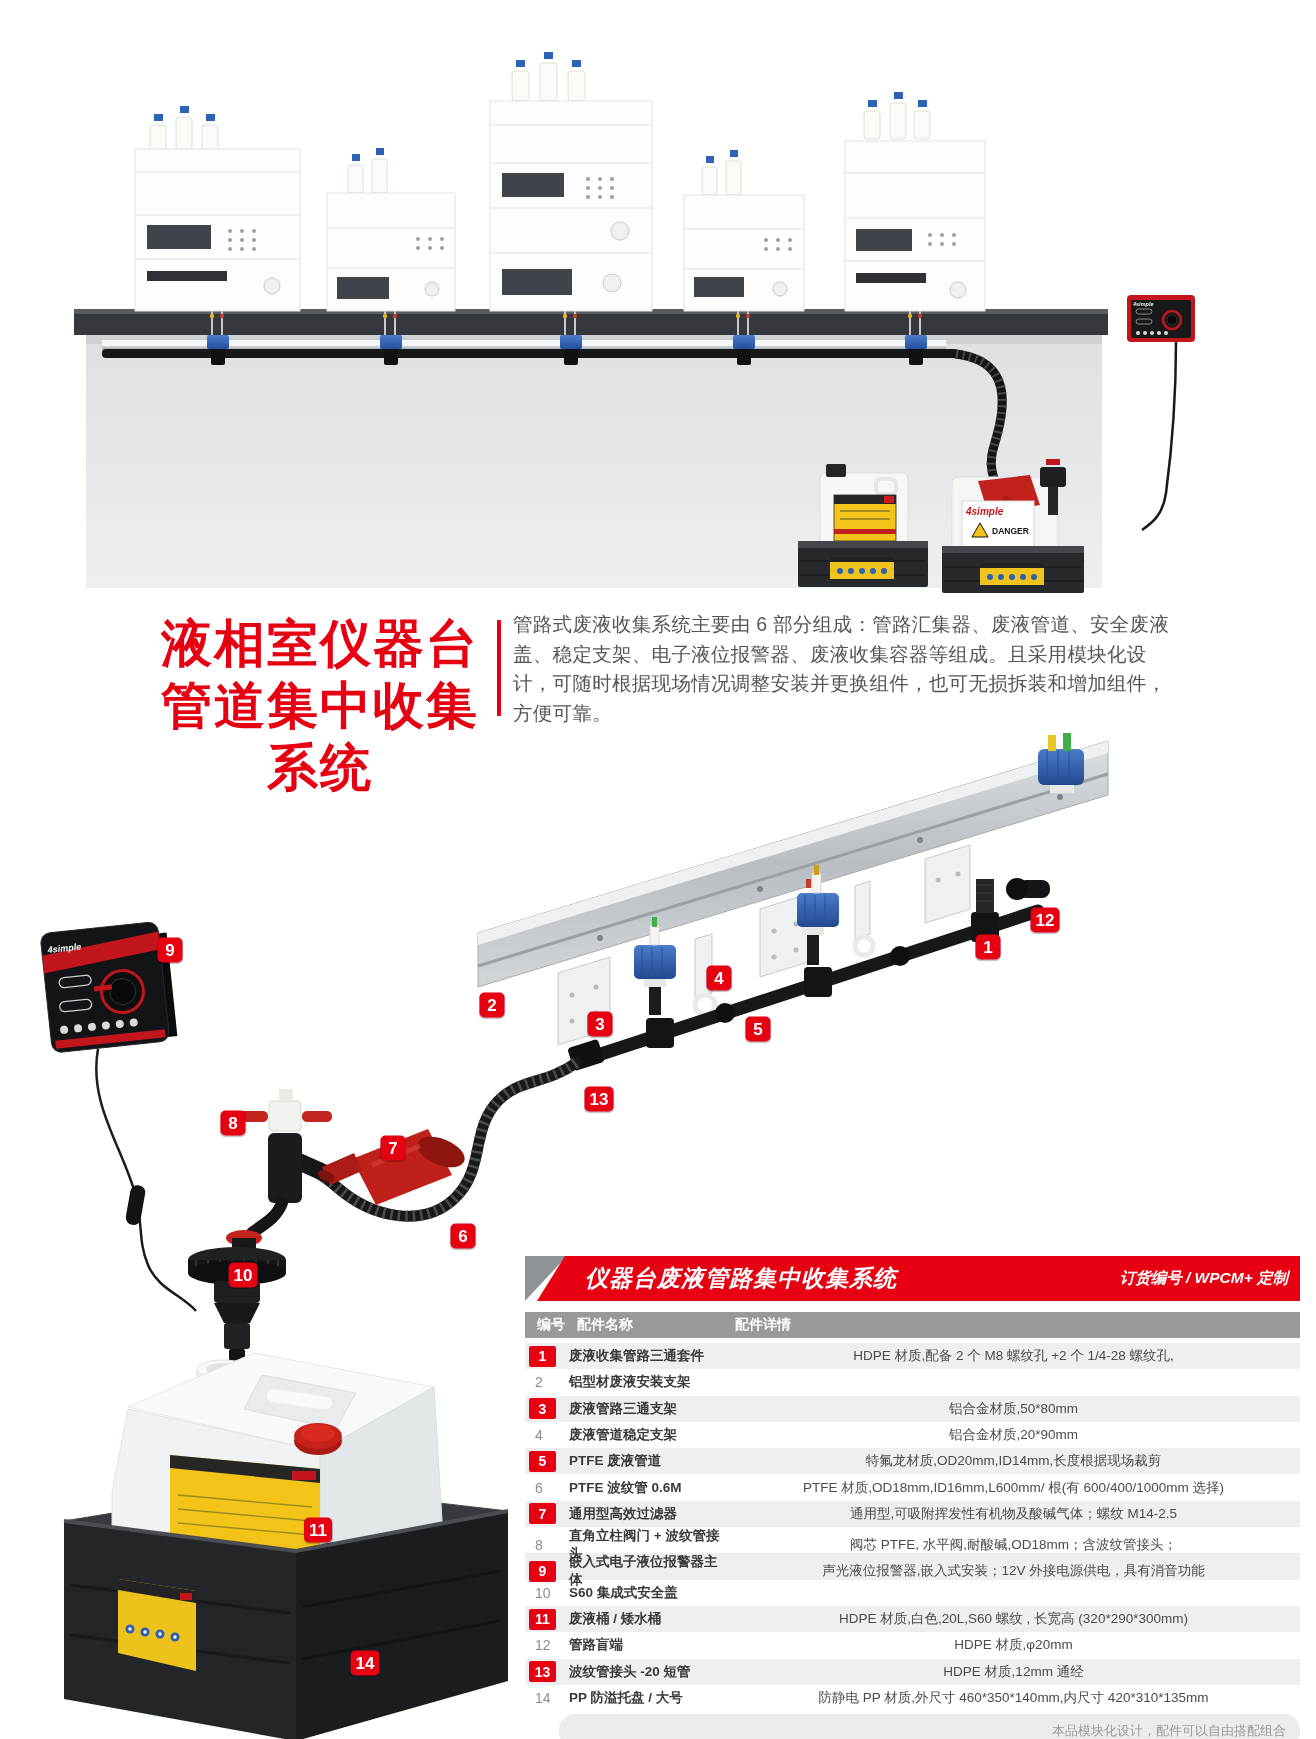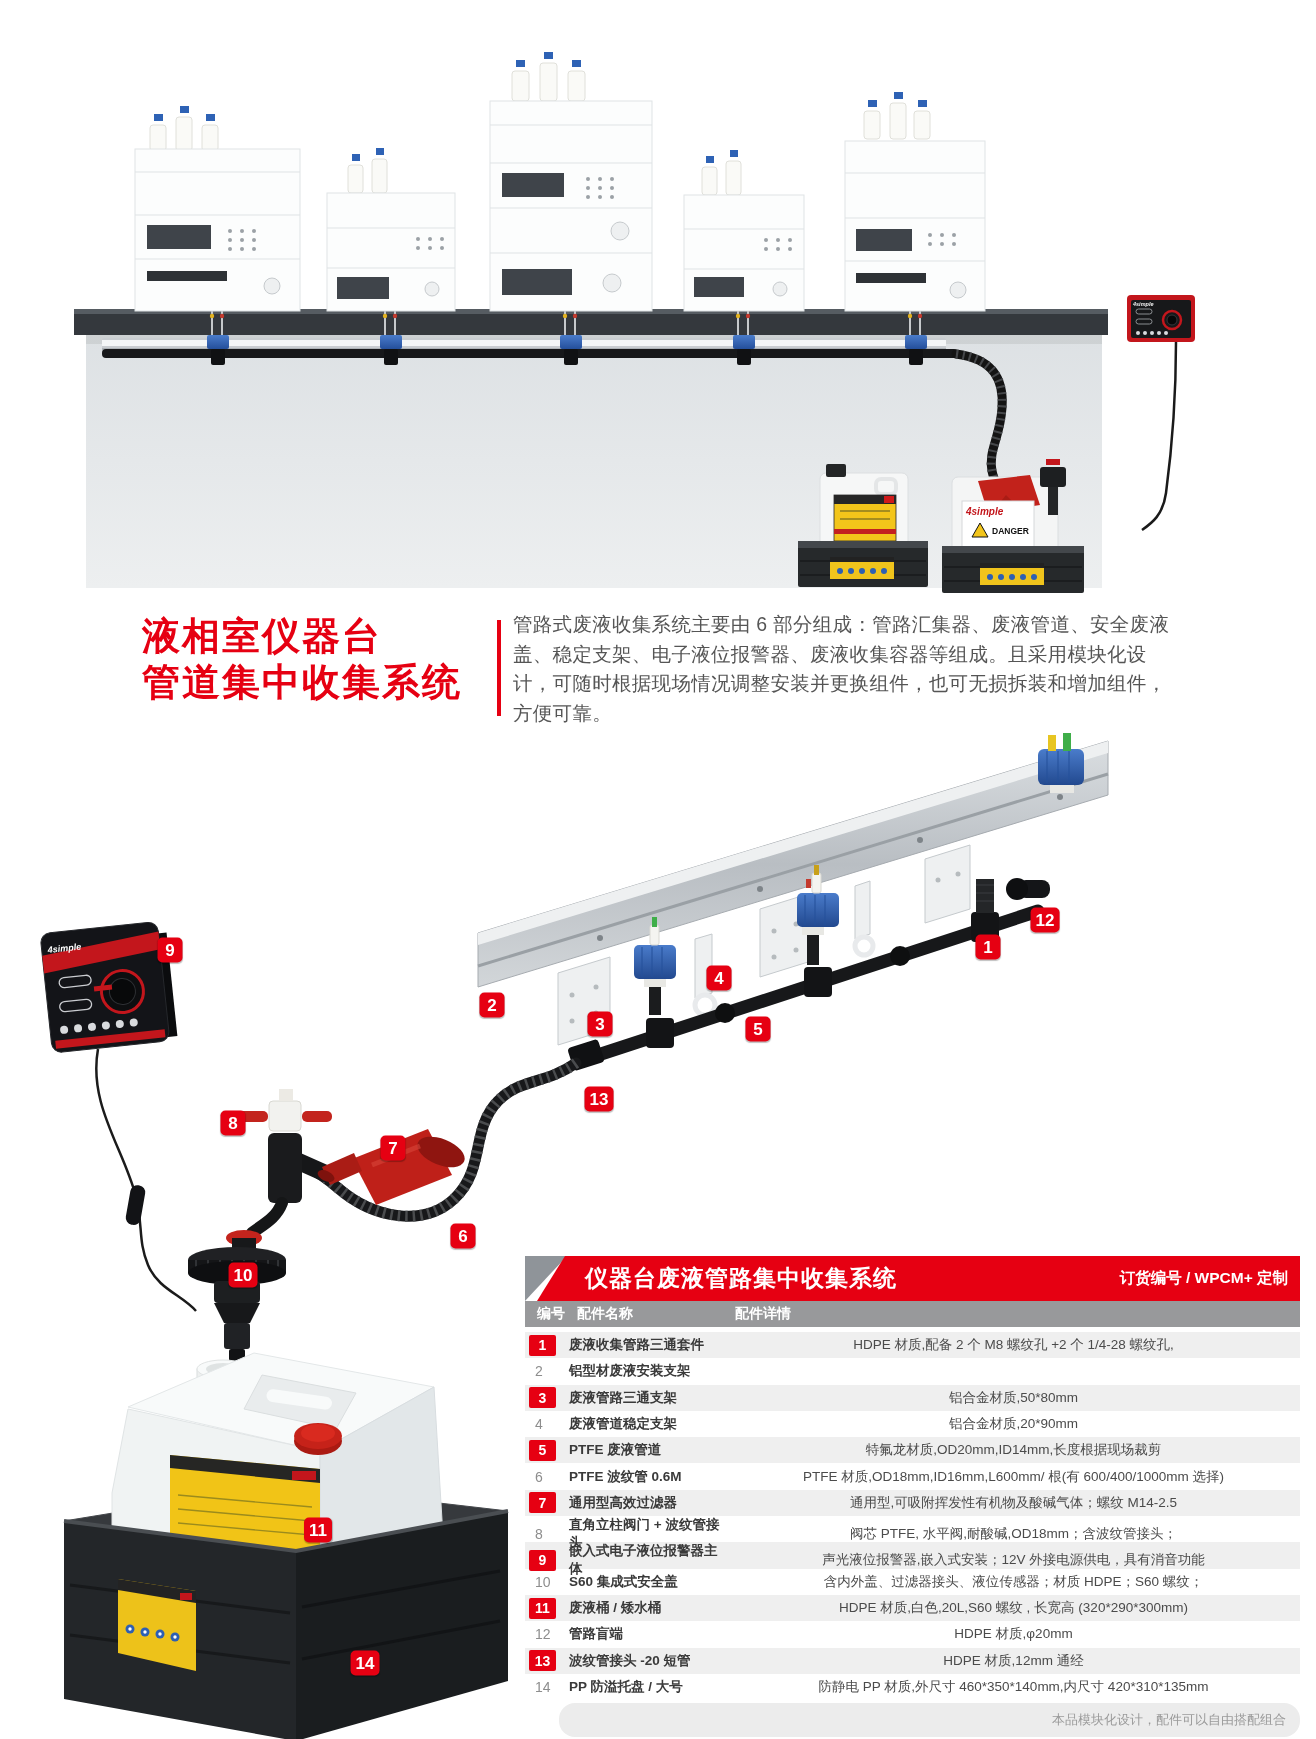--- a/index.html
+++ b/index.html
@@ -2,34 +2,34 @@
 <html><head>
 <meta charset="utf-8">
 <style>
   html,body{margin:0;padding:0;background:#fff;}
   .page{position:relative;width:1316px;height:1739px;background:#ffffff;overflow:hidden;
         font-family:"Liberation Sans","DejaVu Sans",sans-serif;margin-top:43px;}
   svg{display:block;}
   .scene{position:absolute;left:0;top:0;}
   .diagram{position:absolute;left:0;top:690px;pointer-events:none;}
   
-  .intro-title{position:absolute;left:142px;top:570px;width:356px;text-align:left;
-    color:#e60012;font-size:38px;font-weight:900;line-height:1.22;letter-spacing:2px;}
+  .intro-title{position:absolute;left:142px;top:570px;width:356px;text-align:center;
+    color:#e60012;font-size:51px;font-weight:900;line-height:1.22;letter-spacing:2px;}
   .intro-divider{position:absolute;left:497px;top:577px;width:4px;height:96px;background:#e60012;}
   .intro-text{position:absolute;left:513px;top:567px;width:672px;margin:0;
     font-size:19.5px;line-height:1.52;color:#555;letter-spacing:.3px;}
   
   .callouts{position:absolute;left:0;top:0;width:1316px;height:1739px;pointer-events:none;}
   .callout{position:absolute;transform:translate(-50%,-50%);min-width:25px;height:25px;
     padding:0 5px;box-sizing:border-box;background:#e60012;color:#fff;border-radius:5px;
     display:flex;align-items:center;justify-content:center;font-size:17px;font-weight:bold;
     box-shadow:0 1px 1px rgba(0,0,0,.25);}
   
   .tbl{position:absolute;left:525px;top:1213px;width:775px;}
-  .tbl-head{position:relative;height:45px;}
+  .tbl-head{position:relative;height:56px;font-style:italic;}
   .tbl-corner{position:absolute;left:0;top:0;width:42px;height:45px;background:#8f9499;
     clip-path:polygon(0 0,100% 0,0 100%);}
   .tbl-bar{position:absolute;left:0;top:0;right:0;height:45px;background:#e60012;
     clip-path:polygon(40px 0,100% 0,100% 100%,12px 100%);display:flex;align-items:center;}
   .tbl-title{margin-left:60px;color:#fff;font-size:23px;font-weight:bold;letter-spacing:1px;}
   .tbl-order{margin-left:auto;margin-right:12px;color:#fff;font-size:15.5px;font-weight:bold;}
   .tbl-cols{display:grid;grid-template-columns:40px 158px 1fr;align-items:center;
     height:26px;background:#98999b;color:#fff;font-size:14px;font-weight:bold;padding-left:12px;box-sizing:border-box;}
   .tbl-rows{margin-top:5px;}
   .t-row{display:grid;grid-template-columns:40px 158px 1fr;align-items:center;height:26.3px;
@@ -645,21 +645,20 @@
       <div class="badge-cell">
             <span class="c-no badge">9</span>
           </div>
       <div class="c-name">嵌入式电子液位报警器主体</div>
       <div class="c-detail">声光液位报警器,嵌入式安装；12V 外接电源供电，具有消音功能</div>
     </div>
 
     <div class="t-row">
       <div class="badge-cell"><span class="c-no">10</span></div>
       <div class="c-name">S60 集成式安全盖</div>
-      <div class="c-detail">含内外盖、过滤器接头、液位传感器；材质 HDPE；S60 螺纹；</div>
     </div>
 
     <div class="t-row hl">
       <div class="badge-cell">
             <span class="c-no badge">11</span>
           </div>
       <div class="c-name">废液桶 / 矮水桶</div>
       <div class="c-detail">HDPE 材质,白色,20L,S60 螺纹 , 长宽高 (320*290*300mm)</div>
     </div>
 

